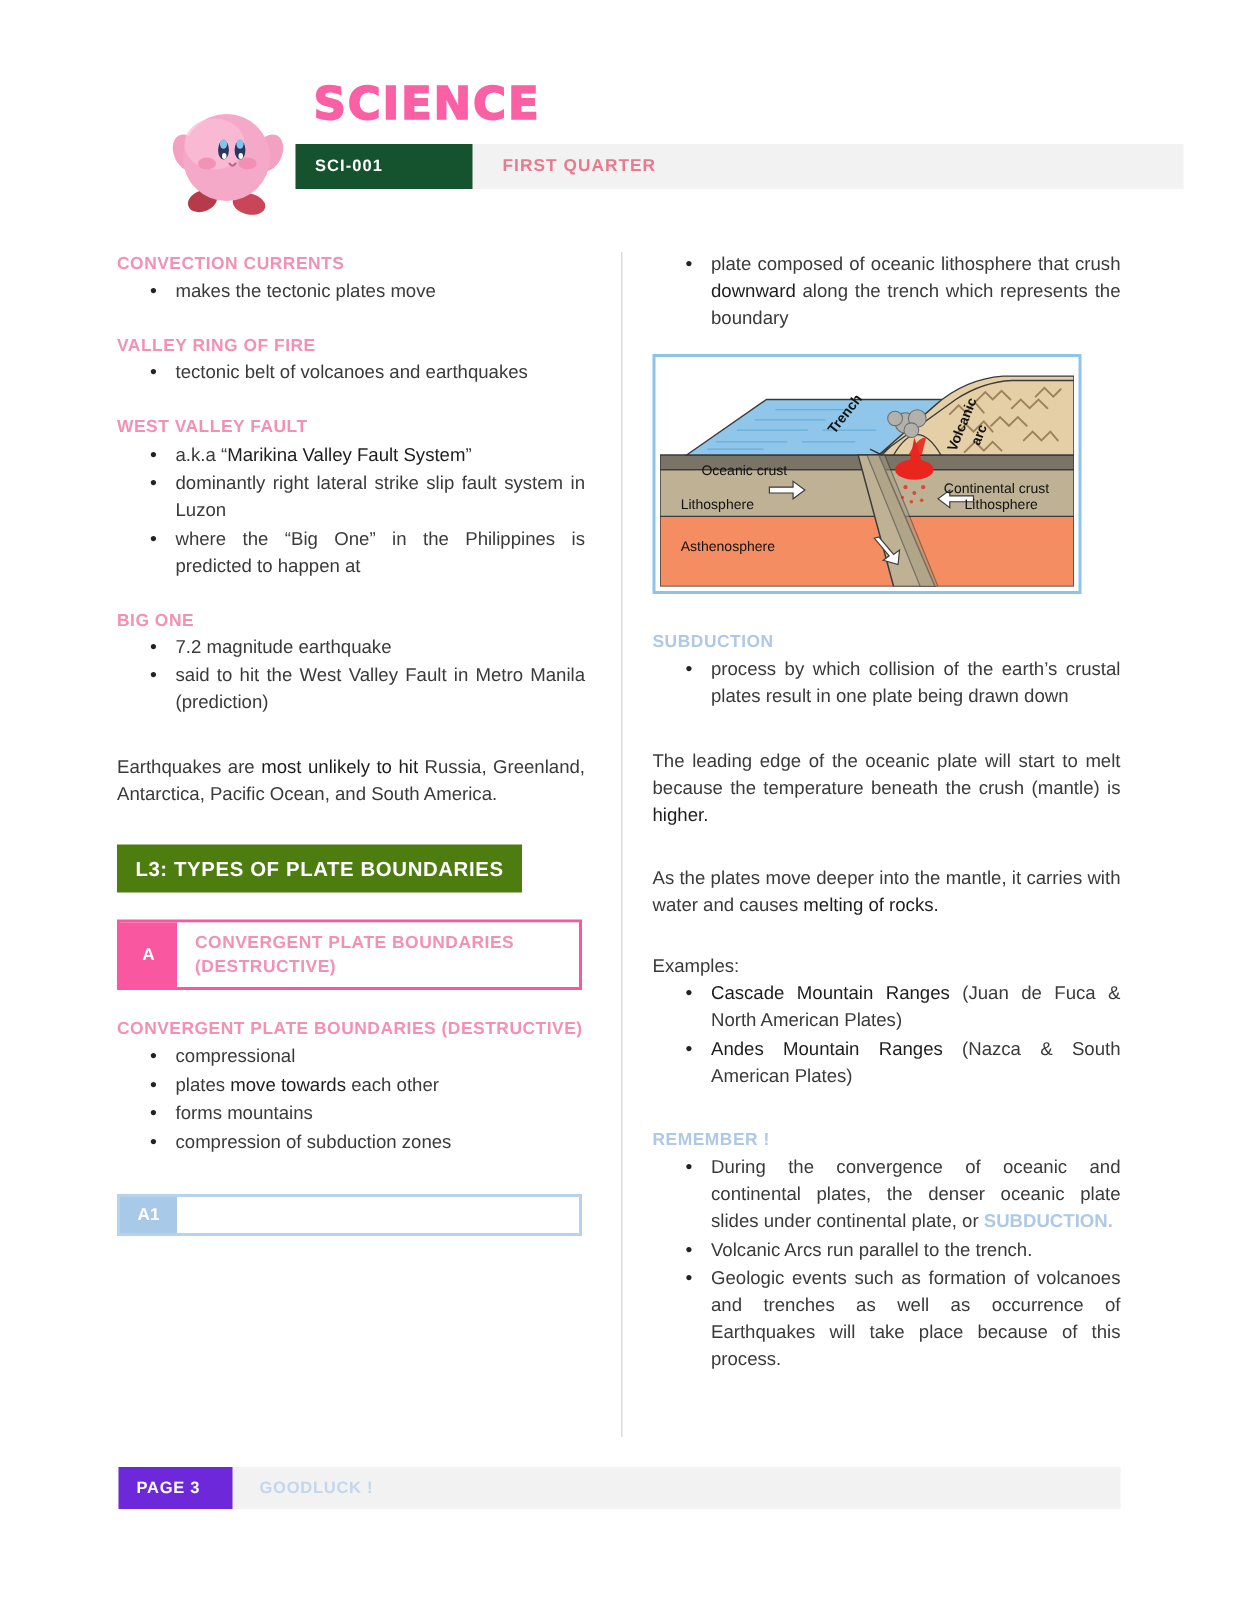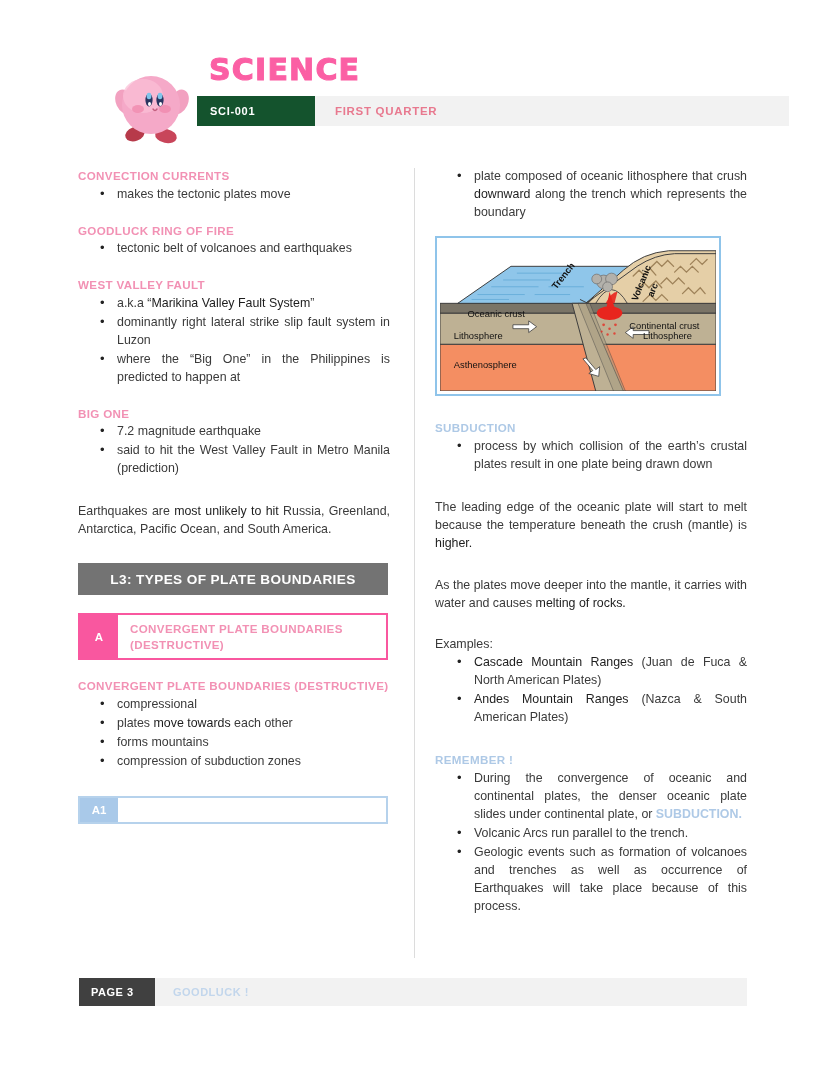--- a/index.html
+++ b/index.html
@@ -144,23 +144,23 @@
     text-align: justify;
     margin: 0;
   }
   .b { font-weight: 400; color: #1d1d1d; }
   .sp-sm { height: 13px; }
   .sp-md { height: 18px; }
   .sp-lg { height: 24px; }
 
   
   .banner-pink {
-    width: 310px;
+    width: 270px;
     height: 32px;
-    background: #737373;
+    background: #4d7c0f;
     display: flex;
     align-items: center;
     justify-content: center;
     color: #ffffff;
     font-size: 13.6px;
     font-weight: 700;
     letter-spacing: 0.4px;
   }
   .lbl-box {
     width: 310px;
@@ -215,21 +215,21 @@
     top: 978px;
     width: 668px;
     height: 28px;
     background: #f2f2f2;
     display: flex;
     align-items: center;
   }
   .footer-page {
     width: 76px;
     height: 28px;
-    background: #404040;
+    background: #6d28d9;
     color: #fff;
     font-size: 11px;
     font-weight: 700;
     letter-spacing: 0.5px;
     display: flex;
     align-items: center;
     padding-left: 12px;
     box-sizing: border-box;
   }
   .footer-note {
@@ -282,21 +282,21 @@
     <div>
       <div class="h-pink">CONVECTION CURRENTS</div>
       <ul class="bl">
         <li class="nojust">makes the tectonic plates move</li>
       </ul>
     </div>
 
     <div class="sp-md"></div>
 
     <div>
-      <div class="h-pink">GOODLUCK RING OF FIRE</div>
+      <div class="h-pink">VALLEY RING OF FIRE</div>
       <ul class="bl">
         <li>tectonic belt of volcanoes and earthquakes</li>
       </ul>
     </div>
 
     <div class="sp-md"></div>
 
     <div>
       <div class="h-pink">WEST VALLEY FAULT</div>
       <ul class="bl">

